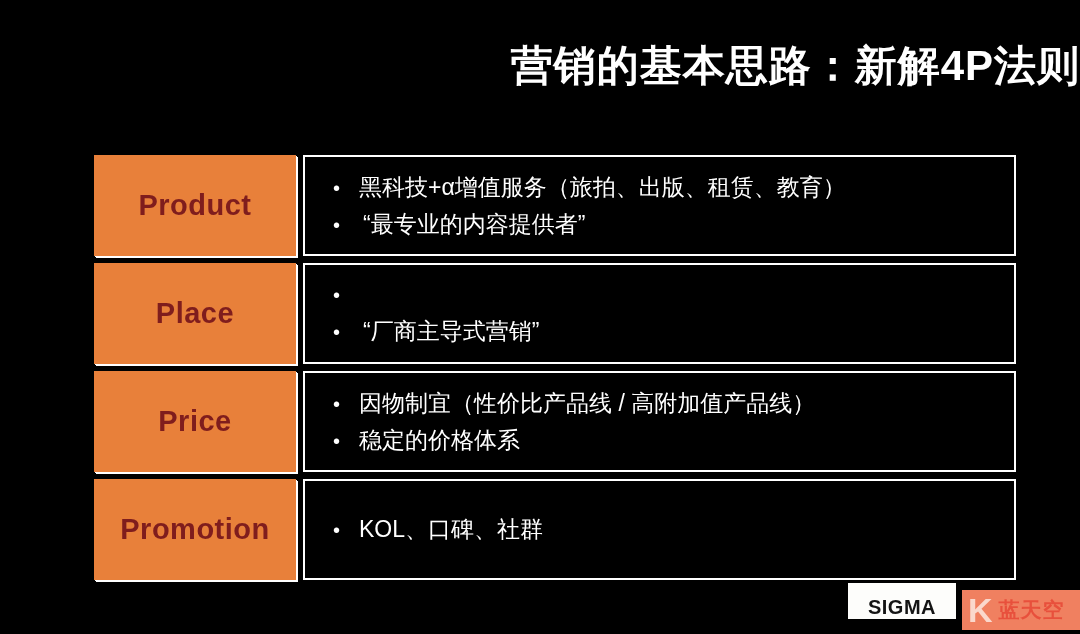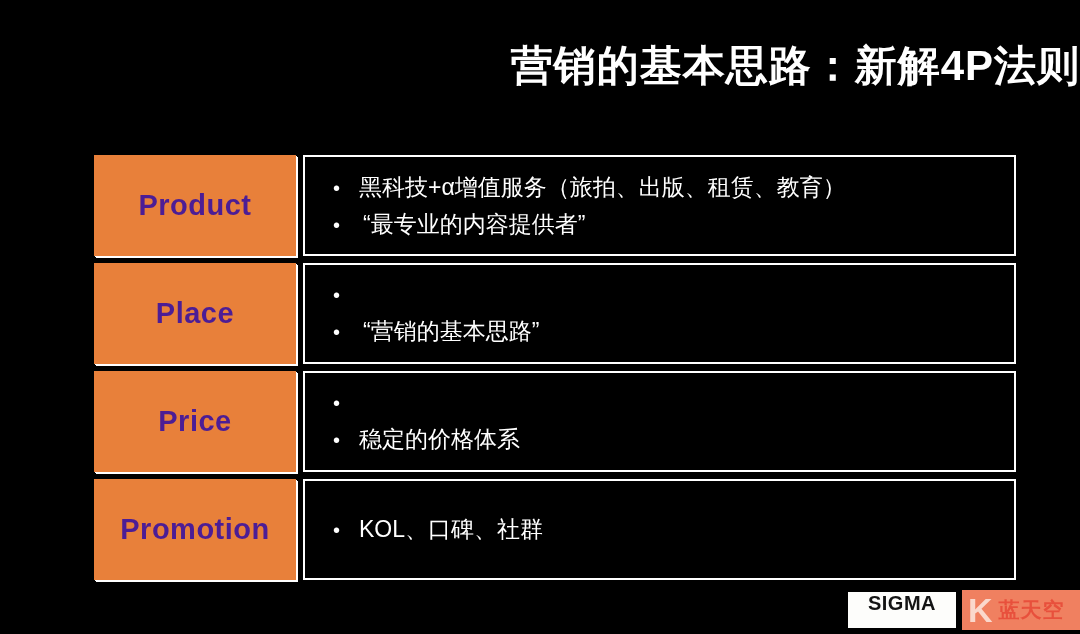--- a/index.html
+++ b/index.html
@@ -53,21 +53,21 @@
     width: 202px;
     height: 101px;
     background: #e8803a;
     box-shadow: 1px 1px 0 0 #ffffff, 2px 2px 0 0 #ffffff;
     display: flex;
     align-items: center;
     justify-content: center;
     box-sizing: border-box;
   }
   .row-label-text {
-    color: #4c1d95;
+    color: #7f1d1d;
     font-size: 29px;
     font-weight: bold;
     letter-spacing: 0.5px;
     white-space: nowrap;
   }
   .row-content {
     position: absolute;
     left: 209px;
     top: 0;
     right: 0;
@@ -113,24 +113,24 @@
     right: 0;
     bottom: 0;
     display: flex;
     align-items: flex-end;
   }
   .sigma-logo {
     width: 108px;
     height: 36px;
     background: #fdfdfb;
     display: flex;
-    align-items: flex-start;
+    align-items: flex-end;
     justify-content: center;
     margin-right: 6px;
-    margin-bottom: 6px;
+    margin-bottom: 15px;
   }
   .sigma-logo-text {
     color: #141414;
     font-size: 20px;
     font-weight: bold;
     letter-spacing: 0.5px;
   }
   .ltk-logo {
     width: 118px;
     height: 40px;
@@ -185,32 +185,33 @@
     <div class="row">
       <div class="row-label">
         <span class="row-label-text">Place</span>
       </div>
       <div class="row-content">
         <div class="bullet-line">
           <span class="bullet-dot">•</span>
         </div>
         <div class="bullet-line quoted">
           <span class="bullet-dot">•</span>
-          <span class="bullet-text">“营销的基本思路”</span>
+          <span class="bullet-text">“厂商主导式营销”</span>
         </div>
       </div>
     </div>
 
     <div class="row">
       <div class="row-label">
         <span class="row-label-text">Price</span>
       </div>
       <div class="row-content">
         <div class="bullet-line">
           <span class="bullet-dot">•</span>
+          <span class="bullet-text">因物制宜（性价比产品线 / 高附加值产品线）</span>
         </div>
         <div class="bullet-line">
           <span class="bullet-dot">•</span>
           <span class="bullet-text">稳定的价格体系</span>
         </div>
       </div>
     </div>
 
     <div class="row">
       <div class="row-label">

